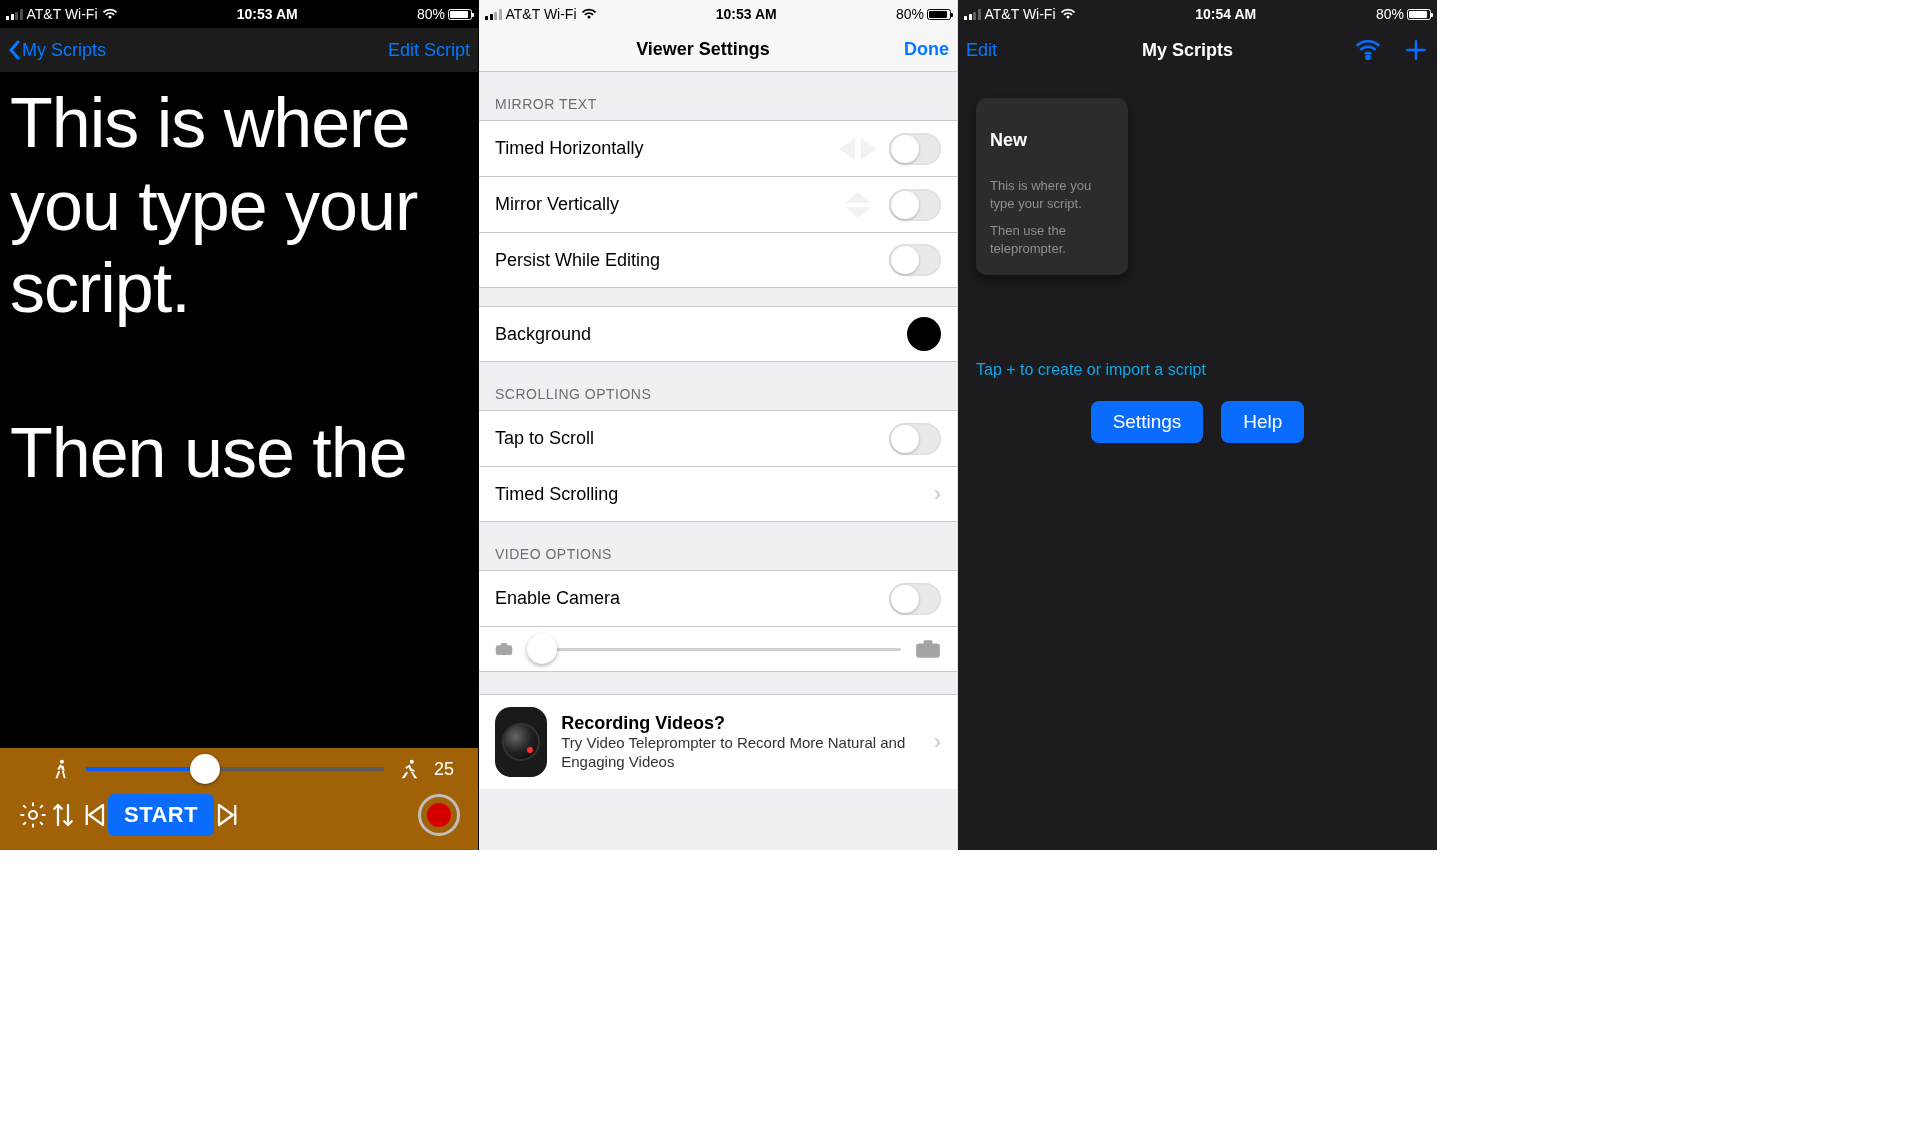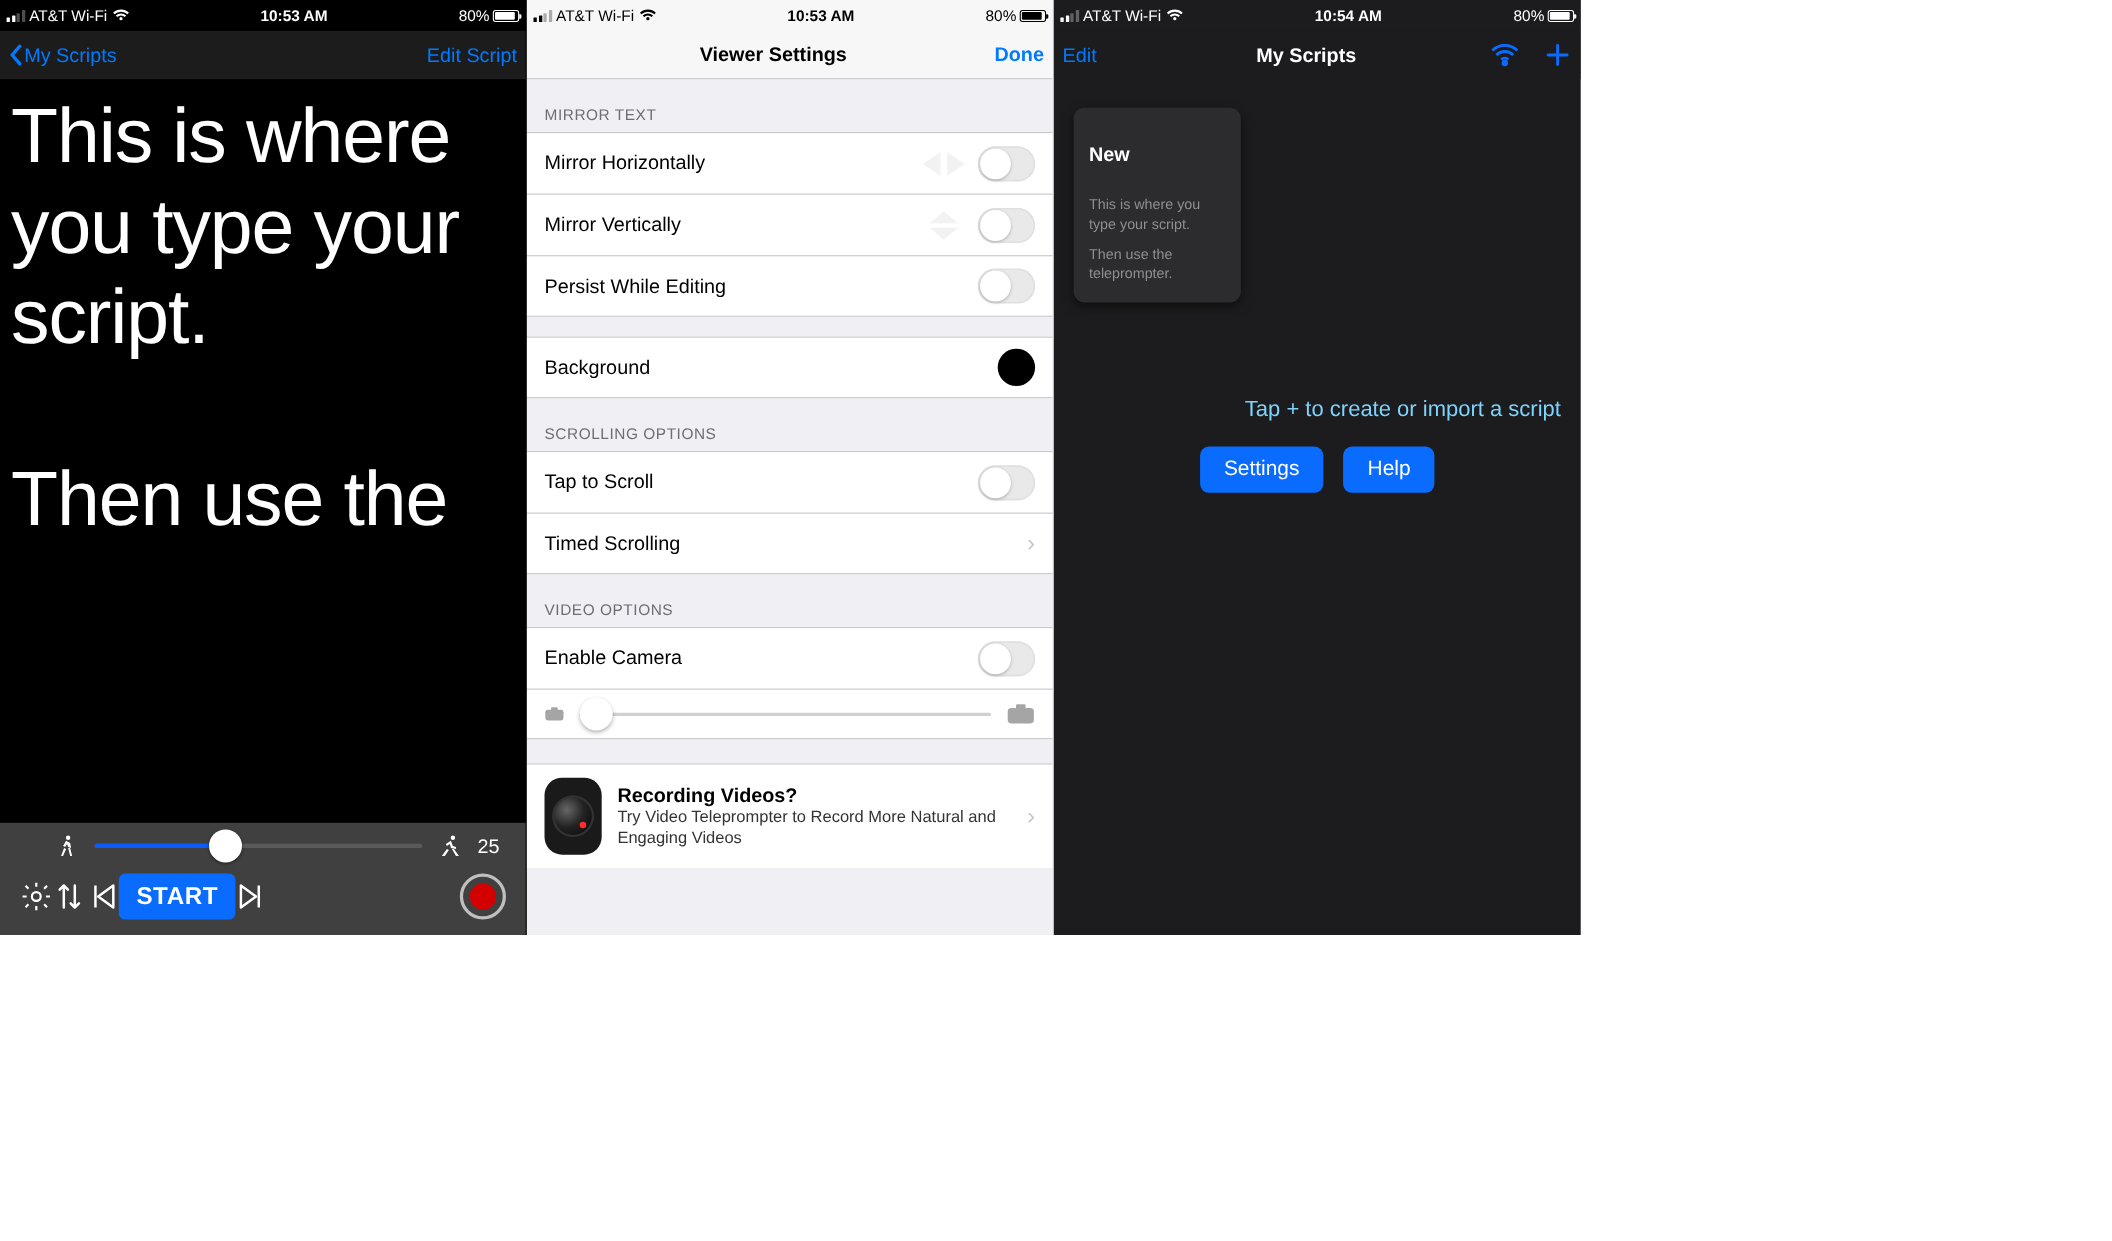--- a/index.html
+++ b/index.html
@@ -77,21 +77,21 @@
   .script-view {
     flex: 1;
     font-size: 70px;
     font-weight: 400;
     line-height: 1.18;
     padding: 10px 10px 0 10px;
     letter-spacing: -1px;
     overflow: hidden;
   }
   .s1-controls {
-    background: #404040;
+    background: #a16207;
     color: #fff;
   }
   .speed-row {
     display: flex; align-items: center; gap: 14px;
     padding: 8px 18px 4px 50px;
   }
   .speed-slider {
     flex: 1; height: 4px; background: #5a5a5a; border-radius: 2px; position: relative;
   }
   .speed-slider .fill { position: absolute; left:0; top:0; bottom:0; width: 40%; background: #0a5cff; border-radius: 2px;}
@@ -171,21 +171,21 @@
   
   .s3 { background:#1c1c1e; color:#fff; display:flex; flex-direction:column;}
   .s3 .navbar.dark { background:#1c1c1e; }
   .s3-body { flex:1; padding: 26px 18px; }
   .card {
     width: 152px; background:#2c2c2e; border-radius:10px; padding:32px 14px 18px 14px;
     box-shadow: 0 4px 10px rgba(0,0,0,.5);
   }
   .card-title { font-weight:700; font-size:18px; margin-bottom:26px;}
   .card-preview { font-size:13px; color:#8e8e93; line-height:1.35;}
-  .hint { text-align:right; color:#7dd3fc; font-size:20px; margin-top:86px;}
+  .hint { text-align:left; color:#0ea5e9; font-size:16px; margin-top:86px;}
   .btn-row { display:flex; gap:18px; justify-content:center; margin-top:22px;}
   .pill { background:#0a6cff; color:#fff; font-size:19px; padding:10px 22px; border-radius:8px;}
   .nav-icons-right { display:flex; align-items:center; gap:22px; color:#0a6cff;}
   .plus,.wifi2{width:26px;height:26px;}
 </style>
 </head>
 <body>
 
 <div class="screens">
 
@@ -295,21 +295,21 @@
 
     <div class="navbar light">
       <div class="btn" style="min-width:60px"></div>
       <div class="title">Viewer Settings</div>
       <div class="btn right" style="font-weight:600">Done</div>
     </div>
 
     <div class="group-header">MIRROR TEXT</div>
     <div class="group">
       <div class="cell">
-        <span>Mirror Horizontally</span>
+        <span>Timed Horizontally</span>
           <span class="spacer"></span>
         <svg class="mirror-ico" viewBox="0 0 42 30" fill="#cfcfcf">
             <path d="M21 2v26M2 15 18 4v22zM40 15 24 4v22z"></path>
           </svg>
         <div class="ios-switch"></div>
       </div>
       <div class="cell">
         <span>Mirror Vertically</span>
           <span class="spacer"></span>
         <svg class="mirror-ico" viewBox="0 0 42 30" fill="#cfcfcf">

